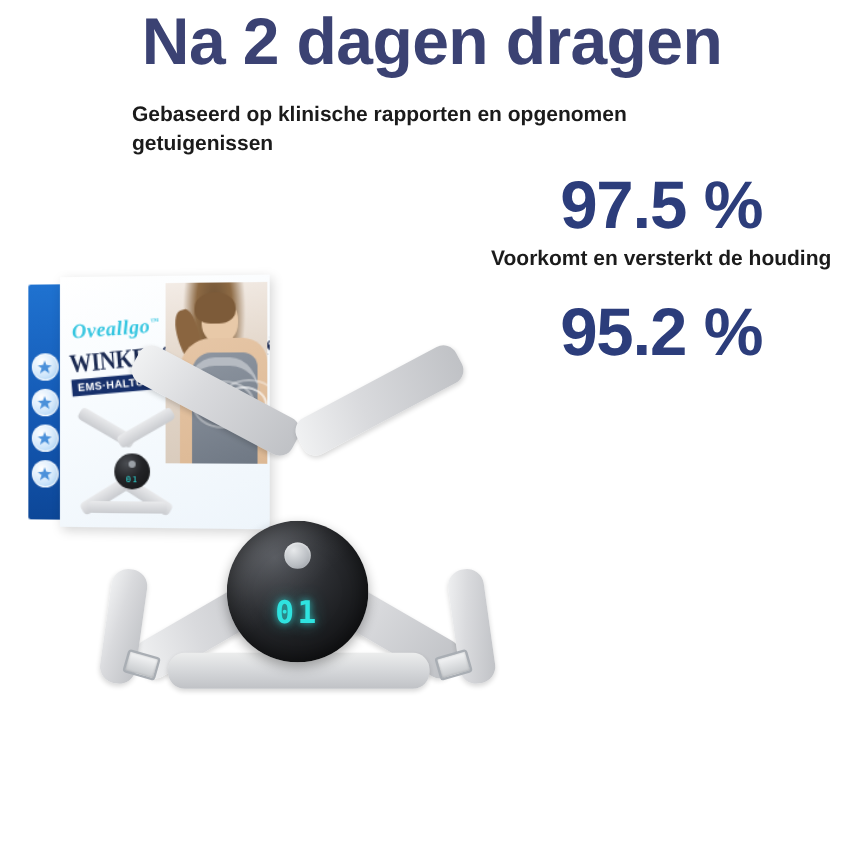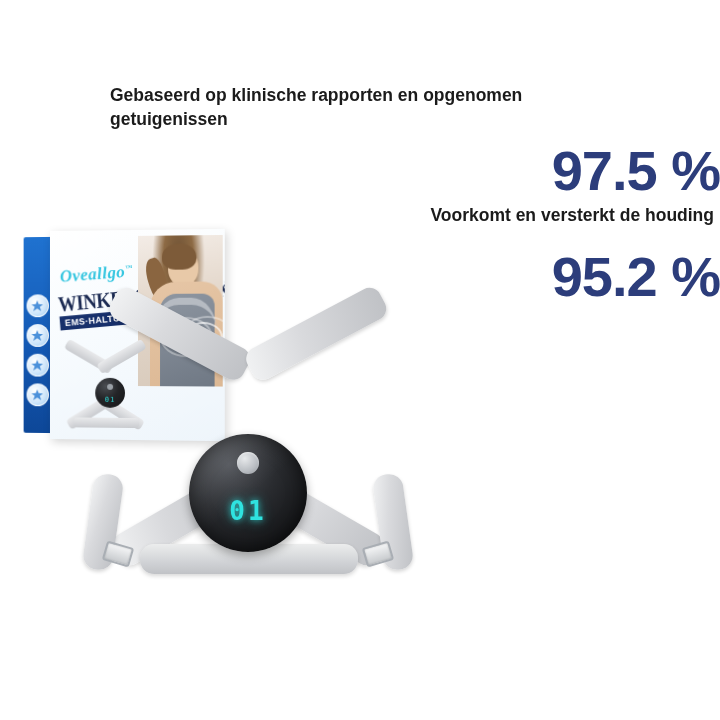--- a/index.html
+++ b/index.html
@@ -49,21 +49,21 @@
   }
 
   
   .stats {
     position: absolute;
     left: 382px;
     top: 140px;
     width: 338px;
   }
   .stat-block {
-    text-align: right;
+    text-align: center;
     margin-bottom: 12px;
   }
   .stat-value {
     font-size: 56px;
     font-weight: 700;
     color: #2c3d7b;
     line-height: 1.1;
     letter-spacing: -1px;
   }
   .stat-caption {
@@ -439,20 +439,21 @@
     color: #2fe3e0;
     letter-spacing: 3px;
     text-shadow: 0 0 6px rgba(47,227,224,0.75), 0 0 14px rgba(47,227,224,0.45);
   }
 </style>
 </head>
 <body>
 
 <div id="infographic">
 
+  <div class="headline">Na 2 dagen dragen</div>
   <div class="subtitle">Gebaseerd op klinische rapporten en opgenomen getuigenissen</div>
 
   <div class="product-area">
 
     <div class="box">
       <div class="box-side">
         <div class="box-side-icons">
           <div class="side-icon"></div>
           <div class="side-icon"></div>
           <div class="side-icon"></div>

